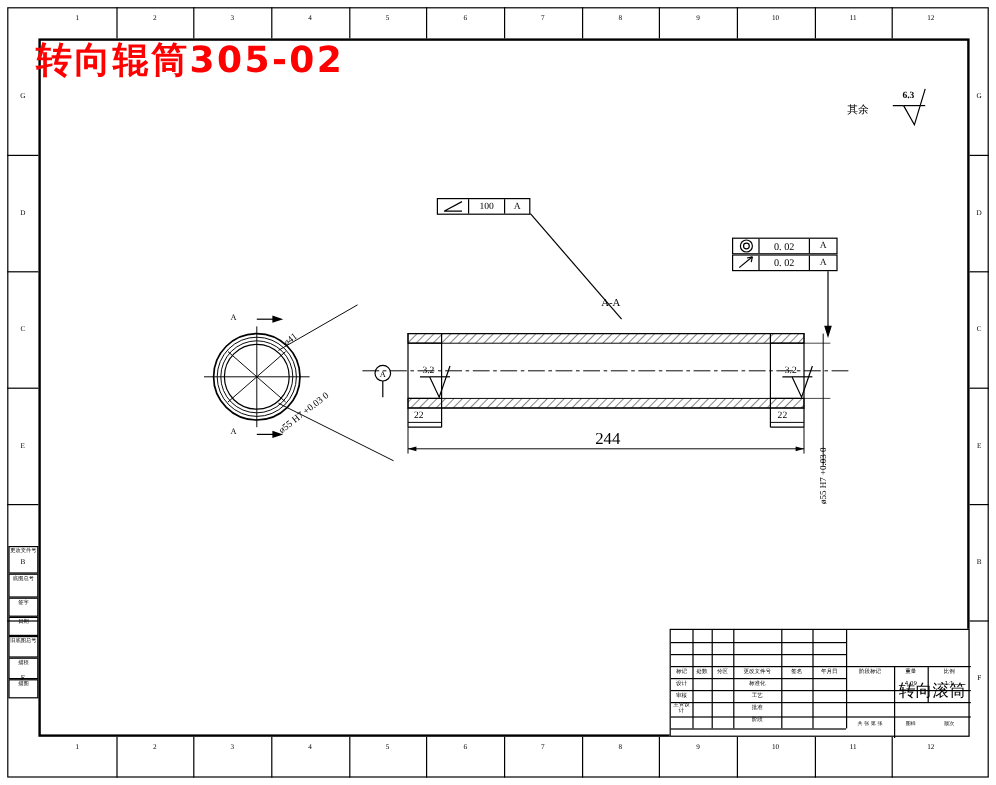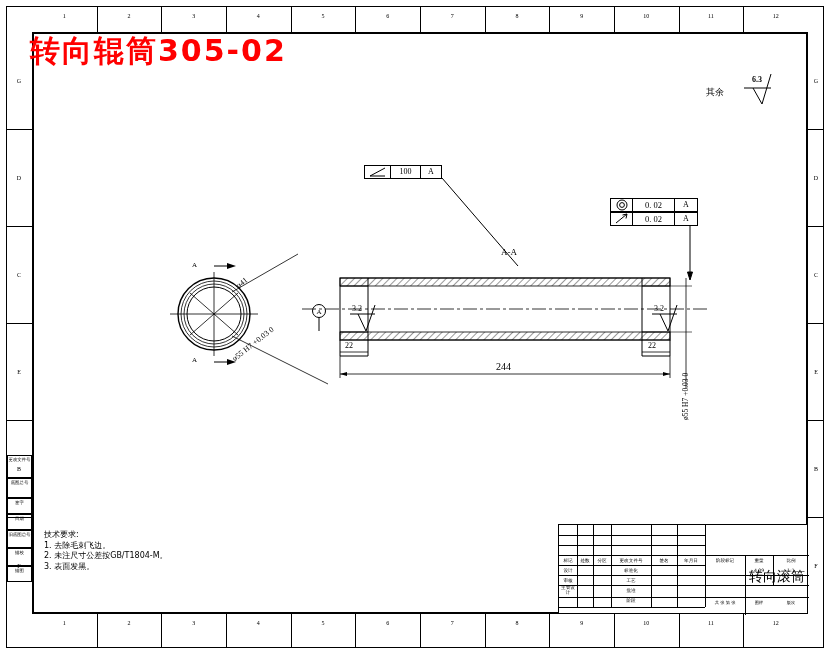--- a/index.html
+++ b/index.html
@@ -246,21 +246,21 @@
   <div class="txt" style="left:352px;top:305px;font-size:8px;">3.2</div>
 
   <svg style="left:650px;top:305px;" width="34" height="32">
     <path d="M2,9 L10,9 M10,9 L18,26 L27,0" fill="none" stroke="#000" stroke-width="1"></path>
     <path d="M10,9 L27,9" fill="none" stroke="#000" stroke-width="1"></path>
   </svg>
   <div class="txt" style="left:654px;top:305px;font-size:8px;">3.2</div>
 
   <div class="txt" style="left:345px;top:342px;font-size:8px;">22</div>
   <div class="txt" style="left:648px;top:342px;font-size:8px;">22</div>
-  <div class="txt" style="left:496px;top:363px;font-size:10px;">244</div>
+  <div class="txt" style="left:496px;top:363px;font-size:14px;">244</div>
 
   <div class="txt rot90" style="left:682px;top:420px;font-size:7.5px;">ø55 H7 +0.03  0</div>
 
   <svg style="left:310px;top:303px;" width="22" height="34">
     <circle cx="9" cy="8" r="6.5" fill="none" stroke="#000" stroke-width="1"></circle>
     <text x="9" y="11" font-size="7" text-anchor="middle" font-family="Liberation Serif, serif">A</text>
     <line x1="9" y1="14.5" x2="9" y2="28" stroke="#000" stroke-width="1"></line>
   </svg>
 
   <svg id="circle-view" style="left:170px;top:262px;" width="200" height="120">
@@ -280,26 +280,20 @@
     <path d="M66,100 L57,97 L57,103 Z" fill="#000"></path>
 
     <line x1="62" y1="30" x2="128" y2="-8" stroke="#000" stroke-width="0.8"></line>
     <line x1="62" y1="74" x2="158" y2="122" stroke="#000" stroke-width="0.8"></line>
   </svg>
   <div class="txt" style="left:192px;top:261px;font-size:7px;">A</div>
   <div class="txt" style="left:192px;top:356px;font-size:7px;">A</div>
   <div class="txt rotdiag" style="left:240px;top:282px;font-size:8px;">ø41</div>
   <div class="txt rotdiag" style="left:236px;top:355px;font-size:8px;">ø55 H7 +0.03 0</div>
 
-  <div id="tech-req">
-    <div>技术要求:</div>
-    <div>1. 去除毛刺飞边。</div>
-    <div>2. 未注尺寸公差按GB/T1804-M。</div>
-    <div>3. 表面发黑。</div>
-  </div>
 
   <div id="side-boxes">
       <div class="side-box" style="top: 455px; height: 23px;">
         <span>更改文件号</span>
       </div>
       <div class="side-box" style="top: 478px; height: 20px;">
         <span>底图总号</span>
       </div>
       <div class="side-box" style="top: 498px; height: 16px;">
         <span>签字</span>

